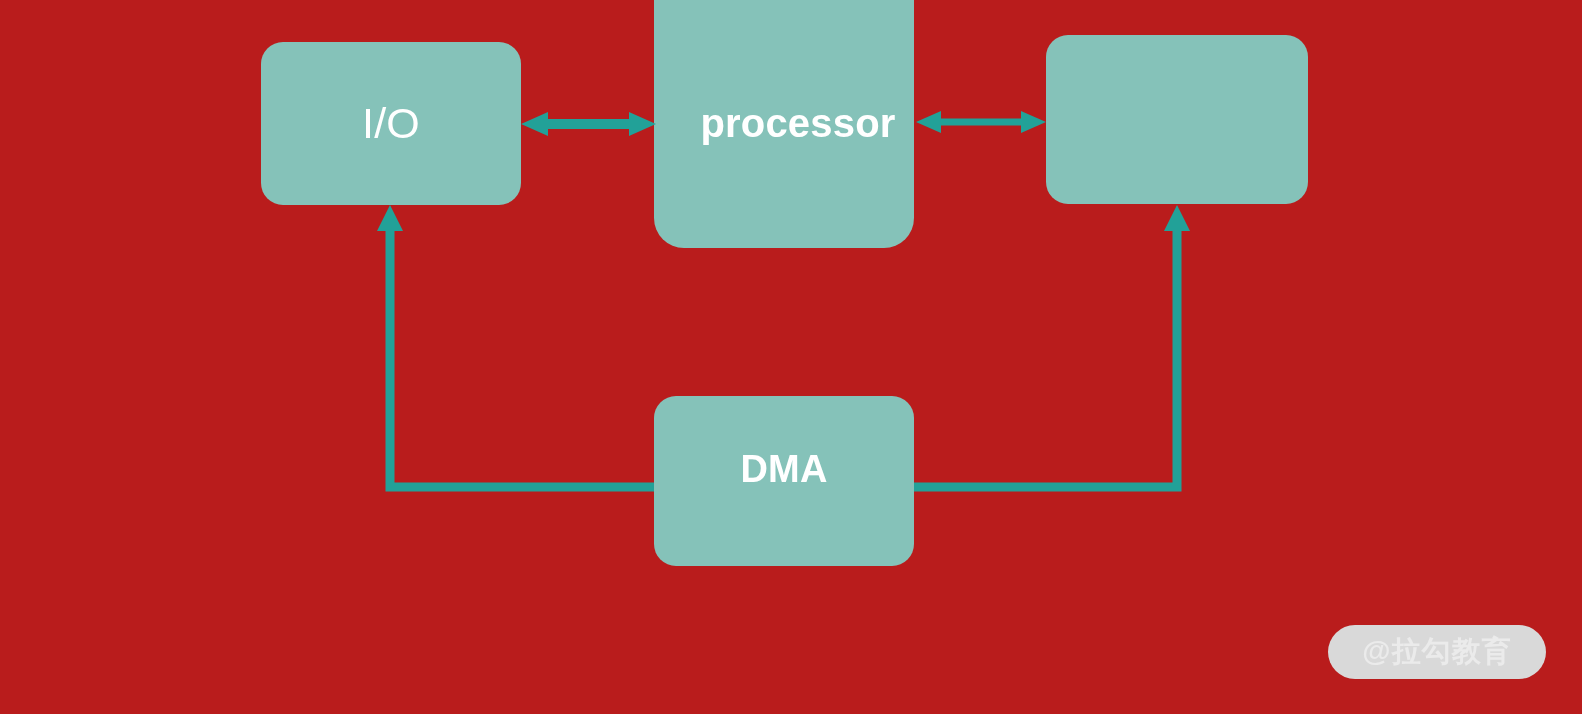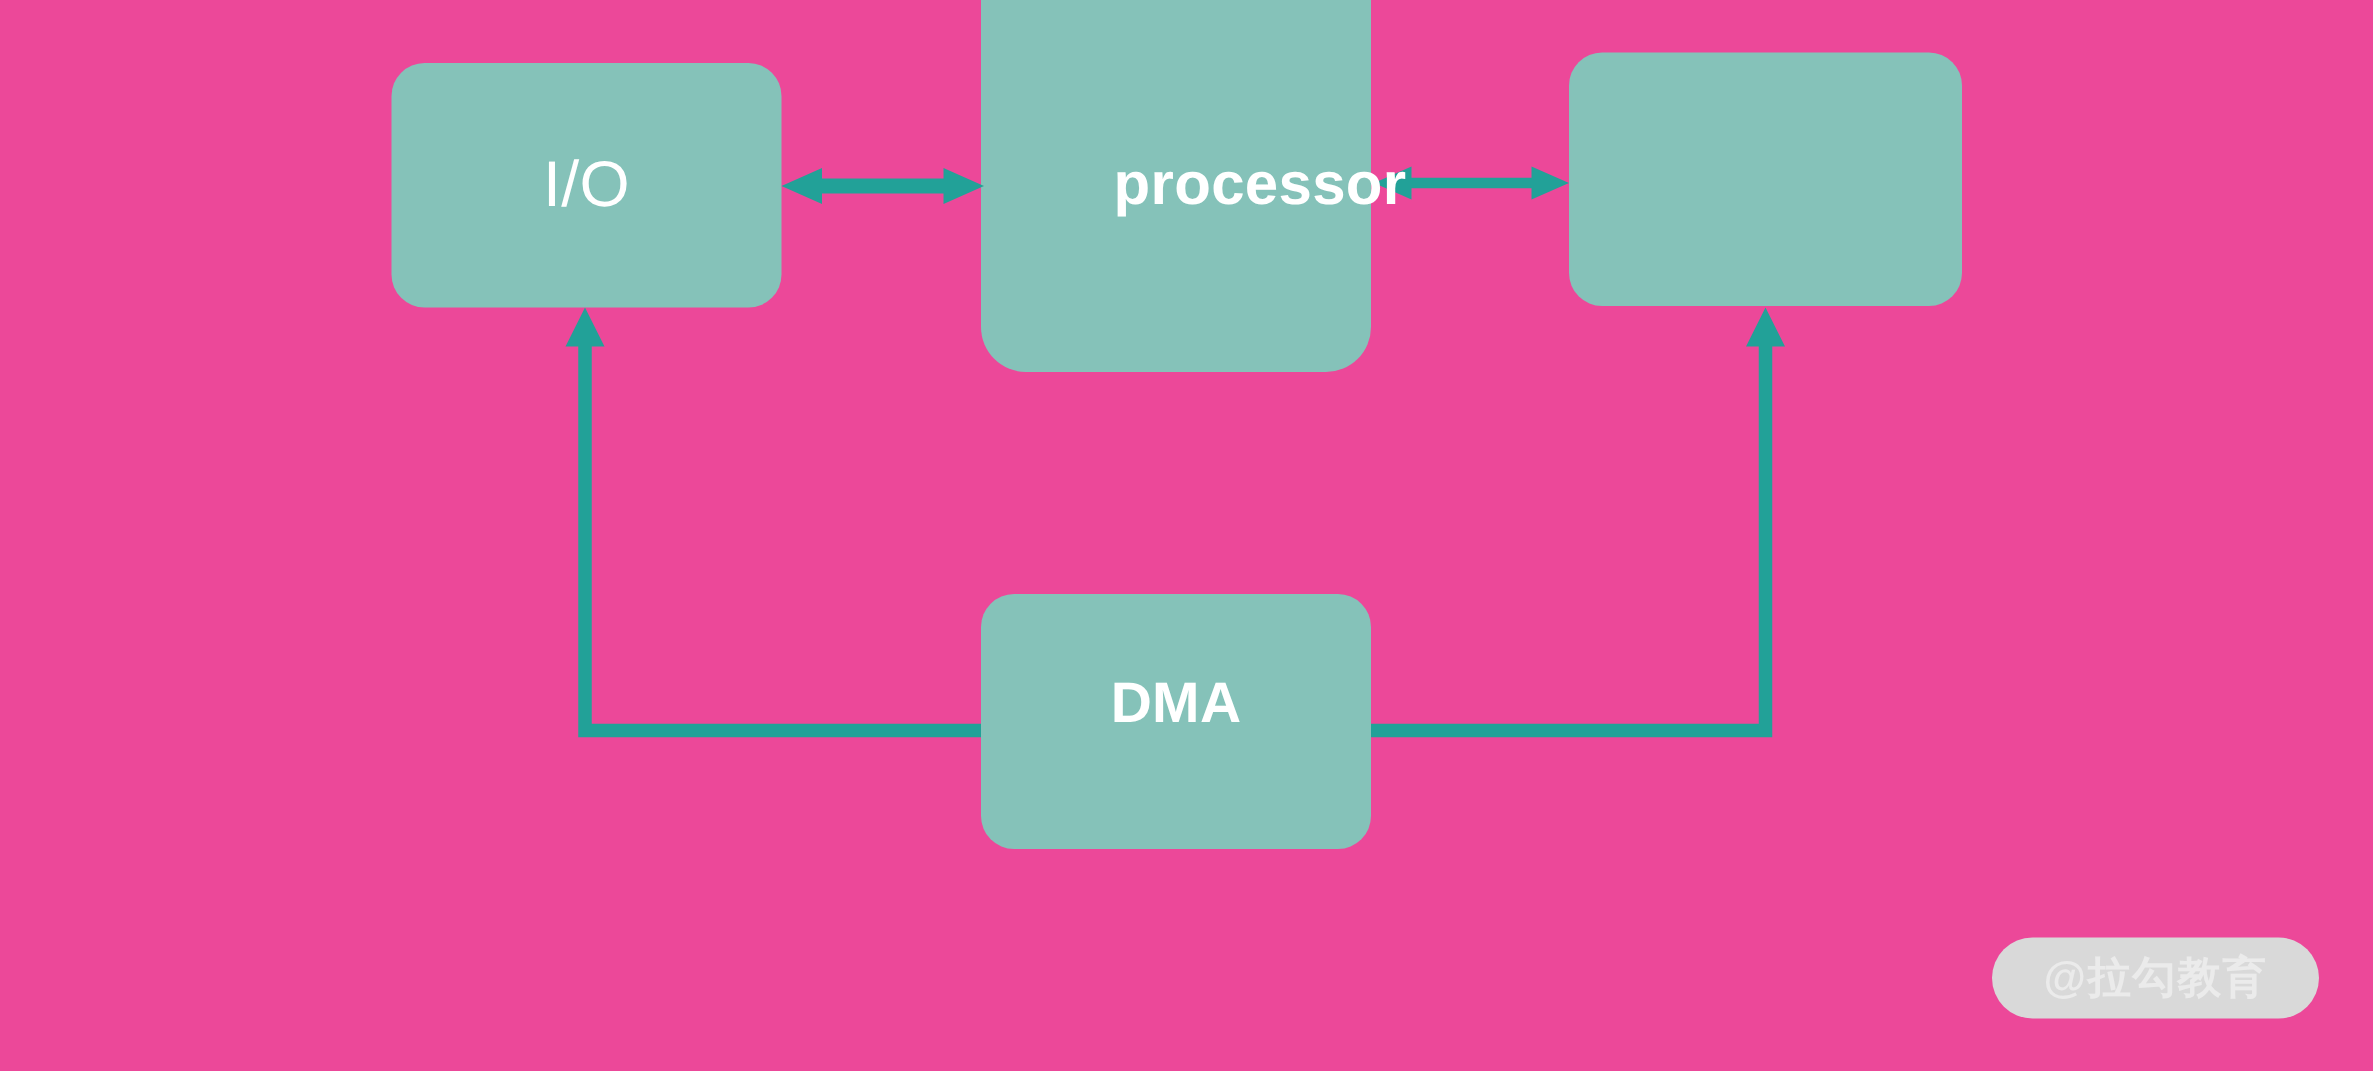--- a/index.html
+++ b/index.html
@@ -13,21 +13,21 @@
     font-family: "Liberation Sans", sans-serif;
     overflow: hidden;
     position: relative;
   }
   #canvas {
     position: absolute;
     left: 0;
     top: 0;
     width: 1582px;
     height: 714px;
-    background: #ec4899;
+    background: #b91c1c;
   }
   .diagram-svg {
     position: absolute;
     left: 0;
     top: 0;
     width: 1582px;
     height: 714px;
   }
   .node-label {
     position: absolute;
@@ -37,21 +37,21 @@
     text-align: center;
     color: #ffffff;
     font-weight: 700;
     line-height: 1.14;
     letter-spacing: 0.2px;
     white-space: pre-line;
     pointer-events: none;
     -webkit-font-smoothing: antialiased;
   }
   #label-io   { left: 261px; top: 42px;  width: 260px; height: 163px; font-size: 43px; font-weight: 400; }
-  #label-proc { left: 654px; top: 0px;   width: 288px; height: 248px; font-size: 40px; font-weight: 700; margin-left: 42px; }
+  #label-proc { left: 654px; top: 0px;   width: 288px; height: 248px; font-size: 40px; font-weight: 700; }
   #label-mem  { left: 1046px; top: 35px; width: 262px; height: 169px; font-size: 38px; font-weight: 700; }
   #label-dma  { left: 654px; top: 396px; width: 260px; height: 147px; font-size: 38px; font-weight: 700; }
 
   #watermark {
     position: absolute;
     left: 1328px;
     top: 625px;
     width: 218px;
     height: 54px;
     border-radius: 27px;

